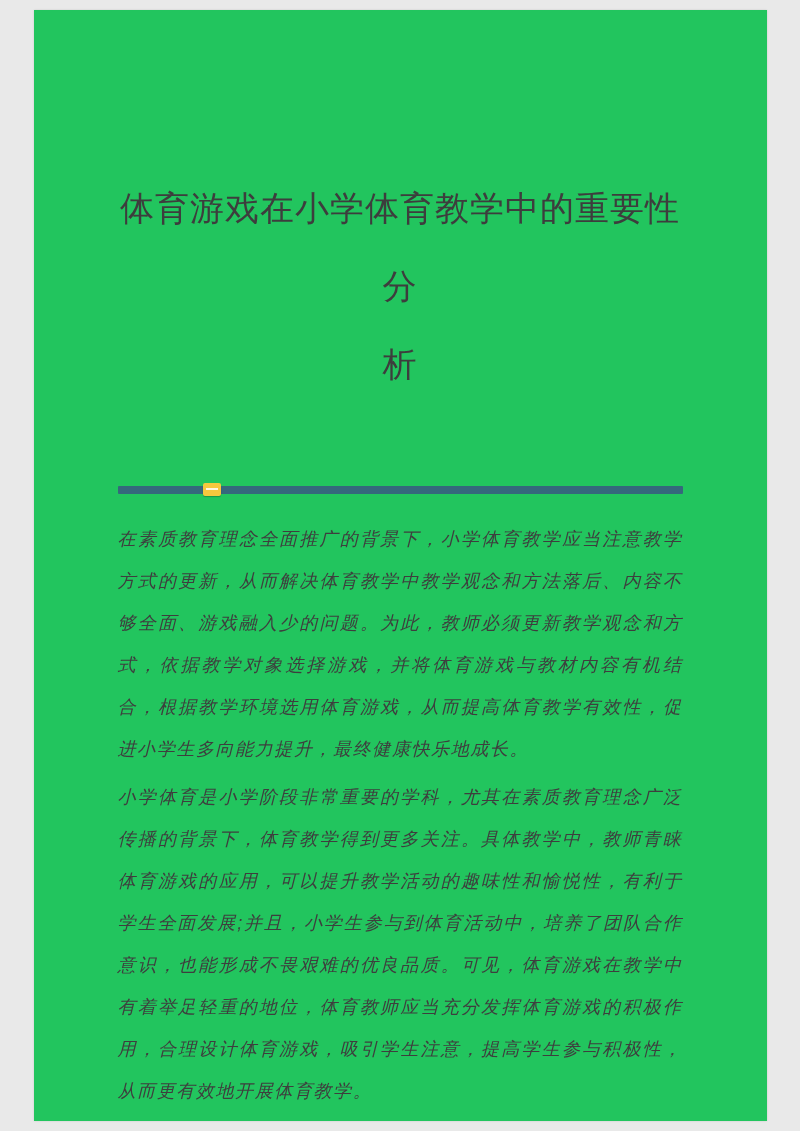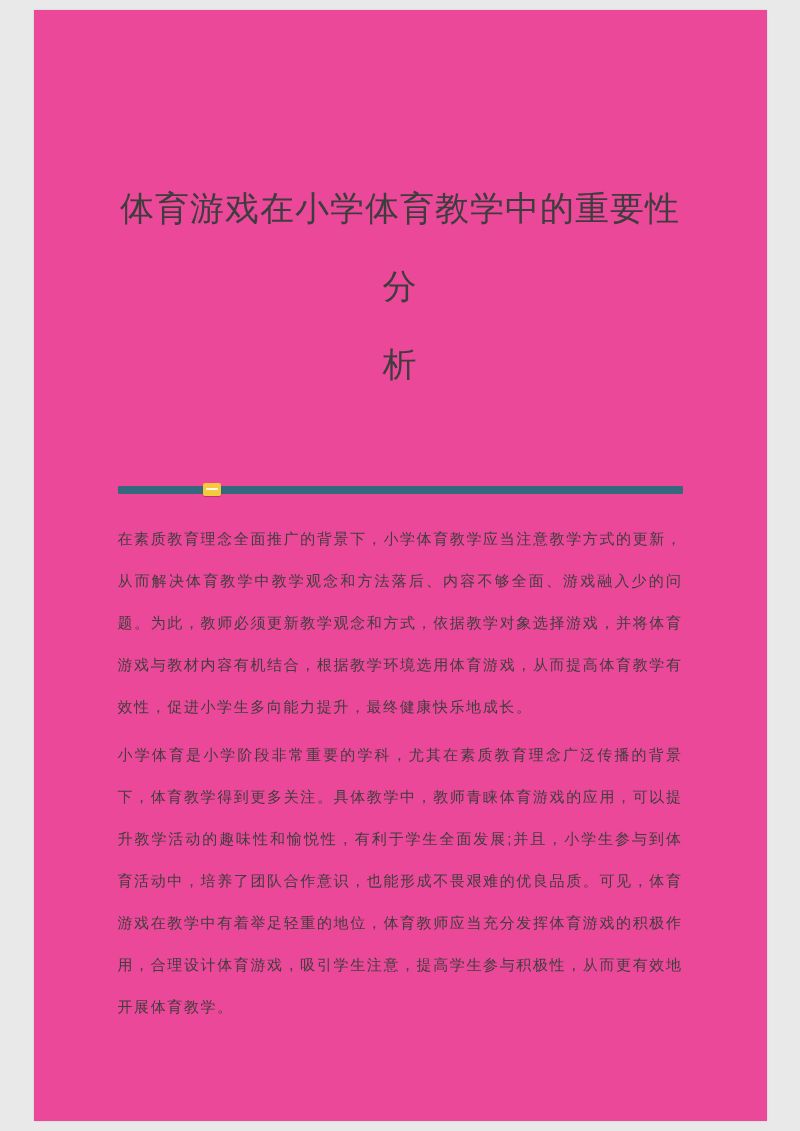--- a/index.html
+++ b/index.html
@@ -13,21 +13,21 @@
     height: 1131px;
     background: #e9e9e9;
     overflow: hidden;
     margin: 0 auto;
     position: relative;
   }
   .page {
     width: 733px;
     height: 1111px;
     margin: 10px auto;
-    background: #ec4899;
+    background: #22c55e;
     box-sizing: border-box;
     padding: 0 84px;
     box-shadow: 0 0 2px rgba(0,0,0,0.12);
   }
   .doc-title {
     margin: 0;
     padding-top: 160px;
     text-align: center;
     font-size: 34px;
     line-height: 78px;
@@ -66,25 +66,26 @@
     line-height: 22px;
     color: #3e3e3e;
     letter-spacing: 2px;
   }
   .body-text {
     margin-top: 24px;
     color: #3e3e3e;
   }
   .body-text p {
     margin: 0 0 6px 0;
-    font-size: 15px;
+    font-size: 18px;
     line-height: 42px;
     letter-spacing: 1.6px;
     text-align: justify;
     text-justify: inter-ideograph;
+    font-style: italic;
   }
 </style>
 </head>
 <body>
 
 <div class="viewport">
   <div class="page">
 
     <h1 class="doc-title">
       <div>体育游戏在小学体育教学中的重要性分</div>

